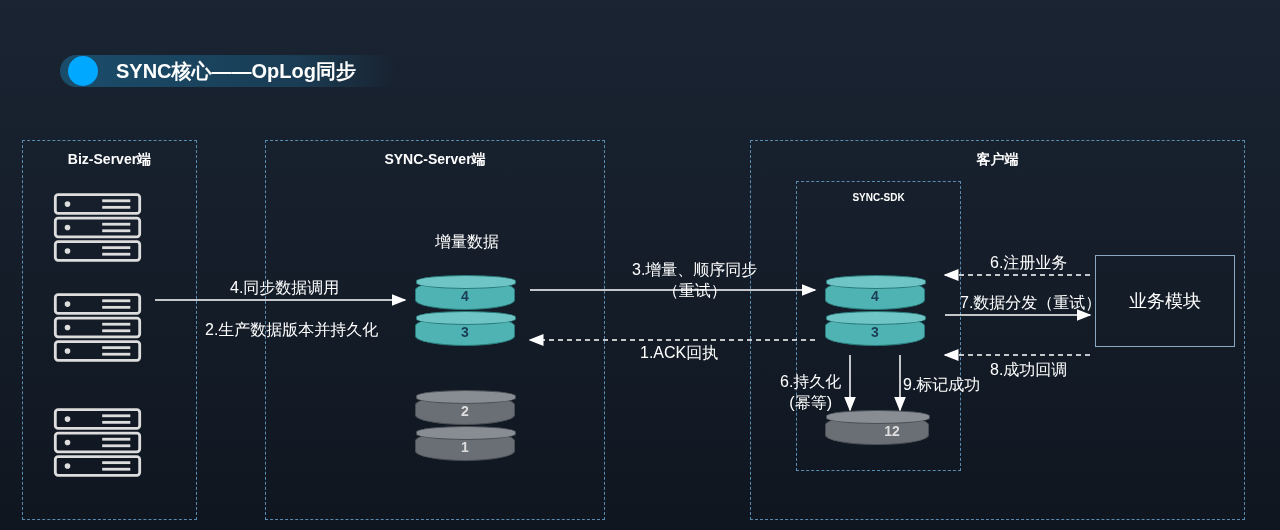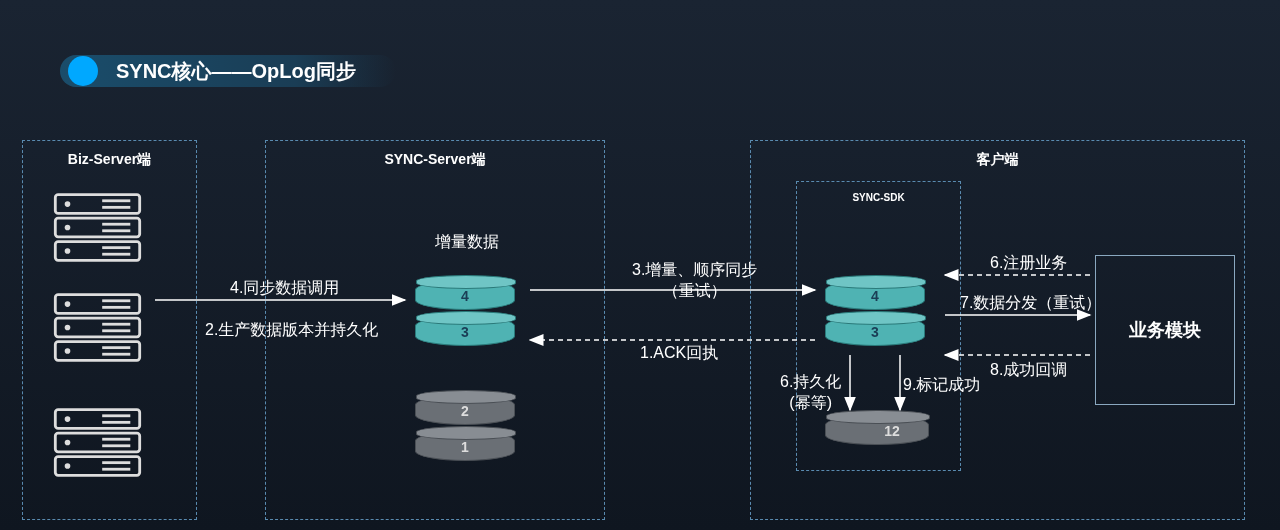--- a/index.html
+++ b/index.html
@@ -72,27 +72,27 @@
     .stack-sync-gray { left: 415px; top: 395px; }
     .stack-sdk { left: 825px; top: 280px; }
     .stack-sdk-gray { left: 825px; top: 415px; }
     .stack-sdk-gray .cyl { width: 104px; padding-left: 30px; }
 
     .biz-module {
       position: absolute;
       left: 1095px;
       top: 255px;
       width: 140px;
-      height: 150px;
+      height: 92px;
       border: 1px solid #8aa8c0;
       display: flex;
       align-items: center;
       justify-content: center;
       font-size: 18px;
-      font-weight: bold;
+      font-weight: normal;
     }
 
     .label { position: absolute; font-size: 16px; color: #fff; white-space: pre; text-align: center; }
 
     svg.arrows { position:absolute; left:0; top:0; width:1280px; height:530px; pointer-events:none; }
   </style>
 </head>
 <body>
 
 <div class="title-pill">

